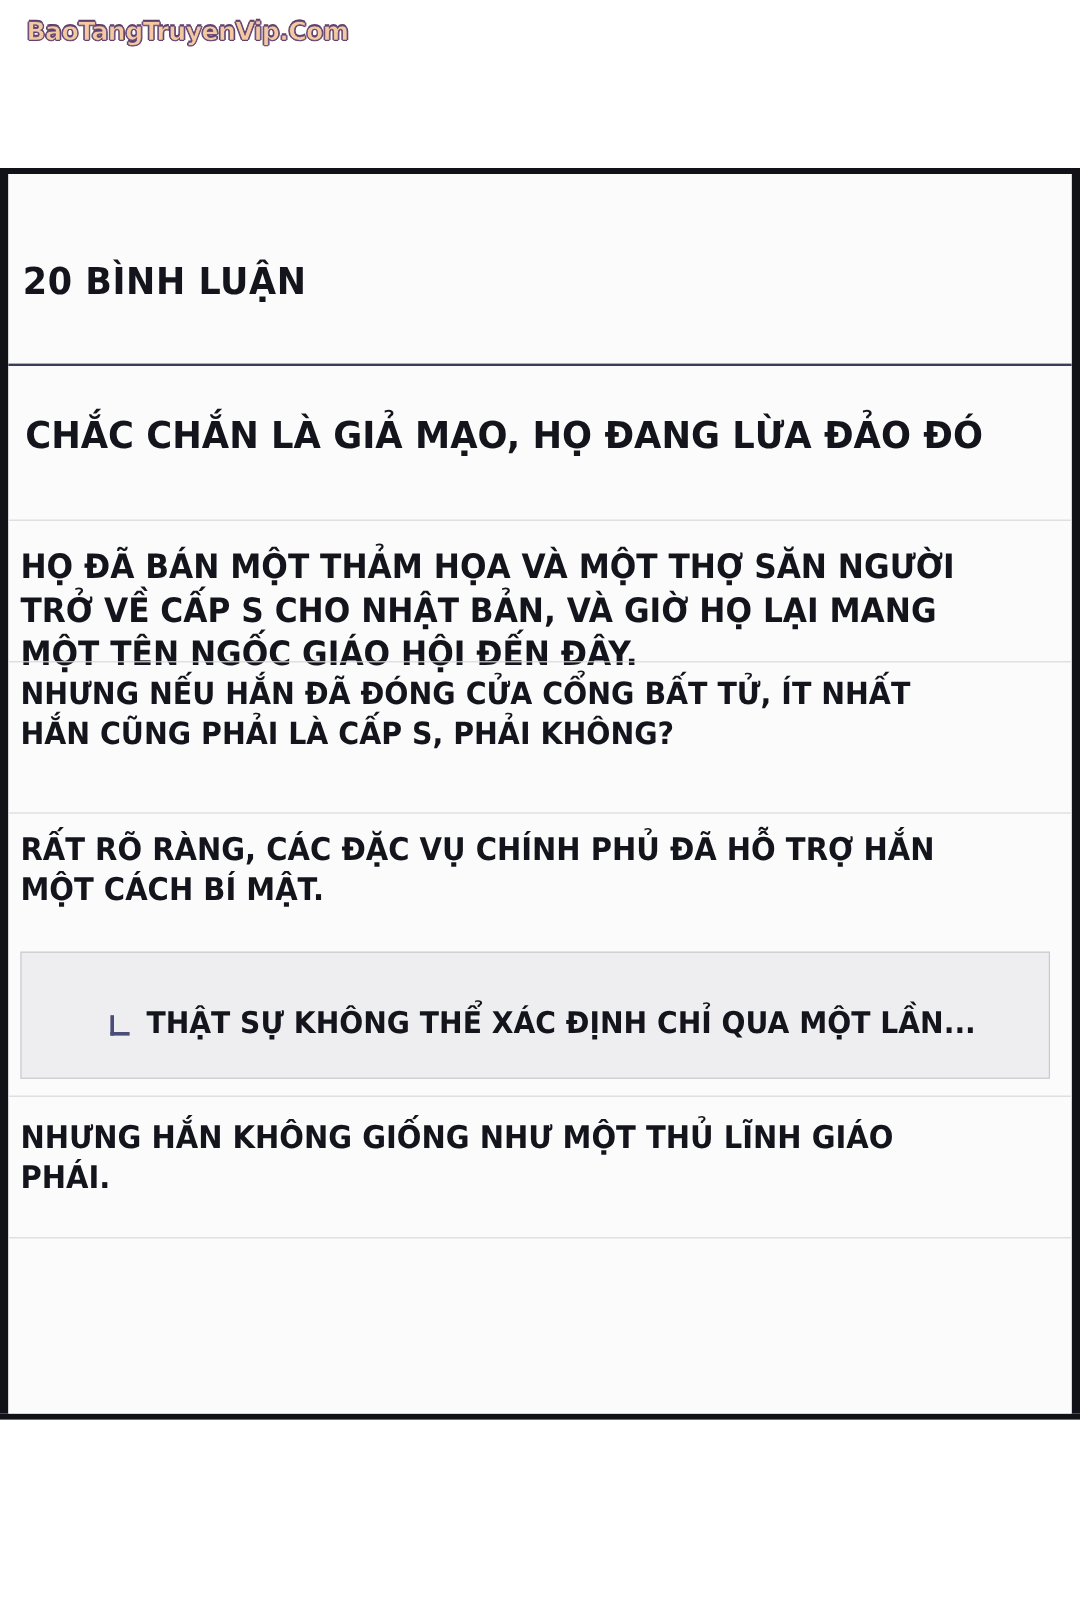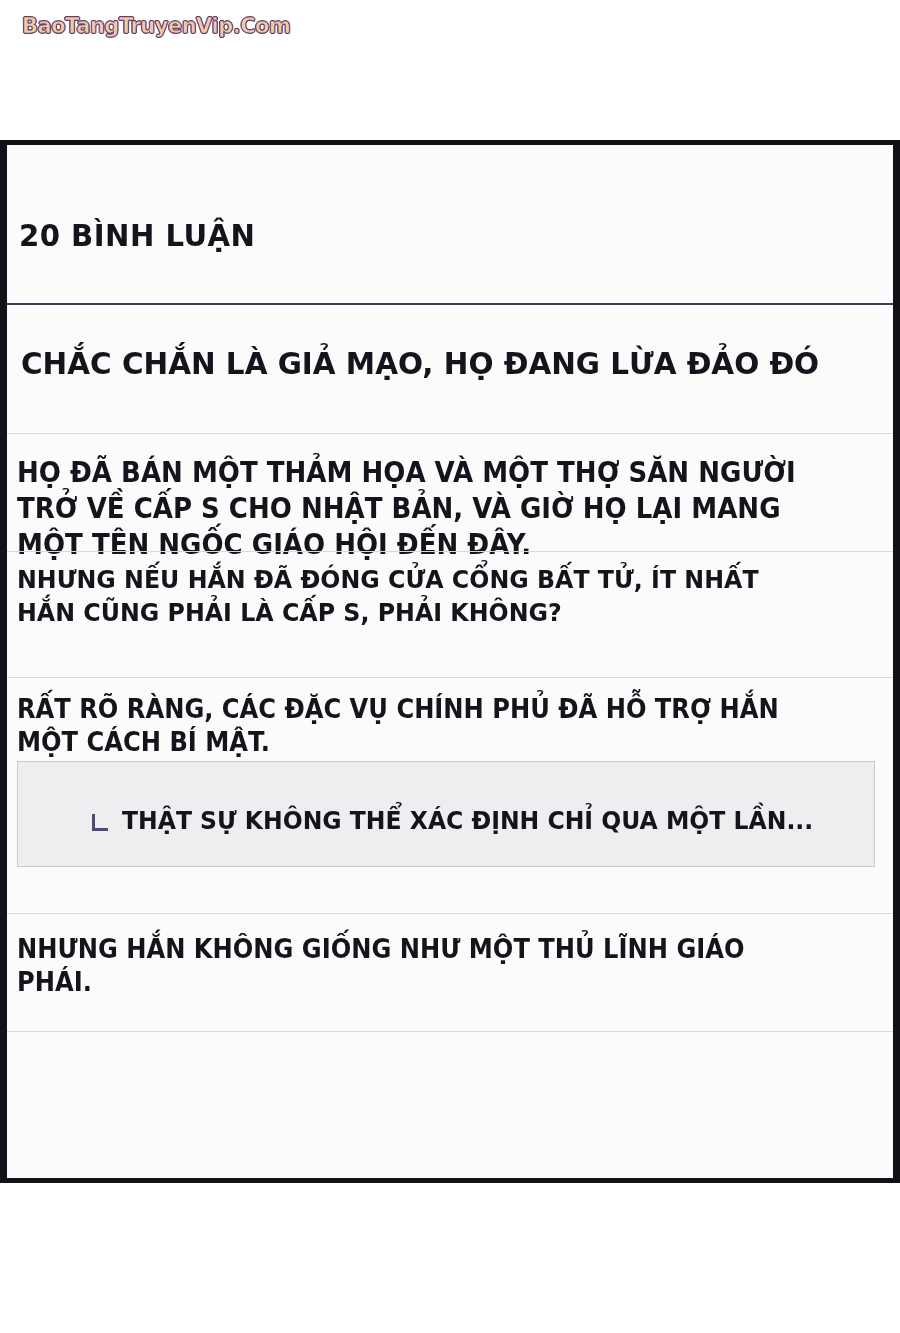--- a/index.html
+++ b/index.html
@@ -125,21 +125,21 @@
     transform-origin: left center;
   }
   .c1 { top: 310px; font-size: 28px; }
   .c2 { top: 418px; font-size: 25.5px; }
   .c3 { top: 548px; font-size: 26px; }
 
   .reply-box {
     position: absolute;
     left: 10px;
     right: 18px;
-    top: 616px;
+    top: 648px;
     height: 106px;
     background: #eeeef0;
     border: 1px solid #c9c9cf;
     box-sizing: border-box;
     padding-left: 12px;
   }
   .reply-arrow {
     position: absolute;
     left: 74px;
     top: 52px;

